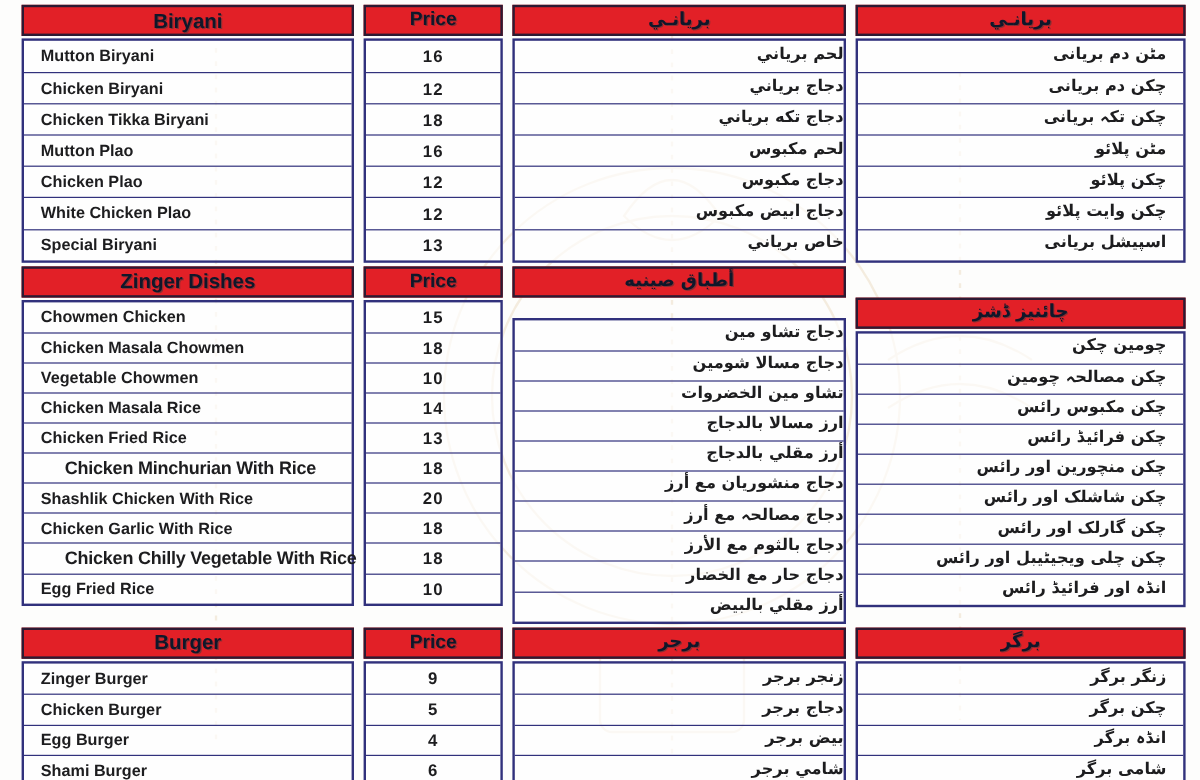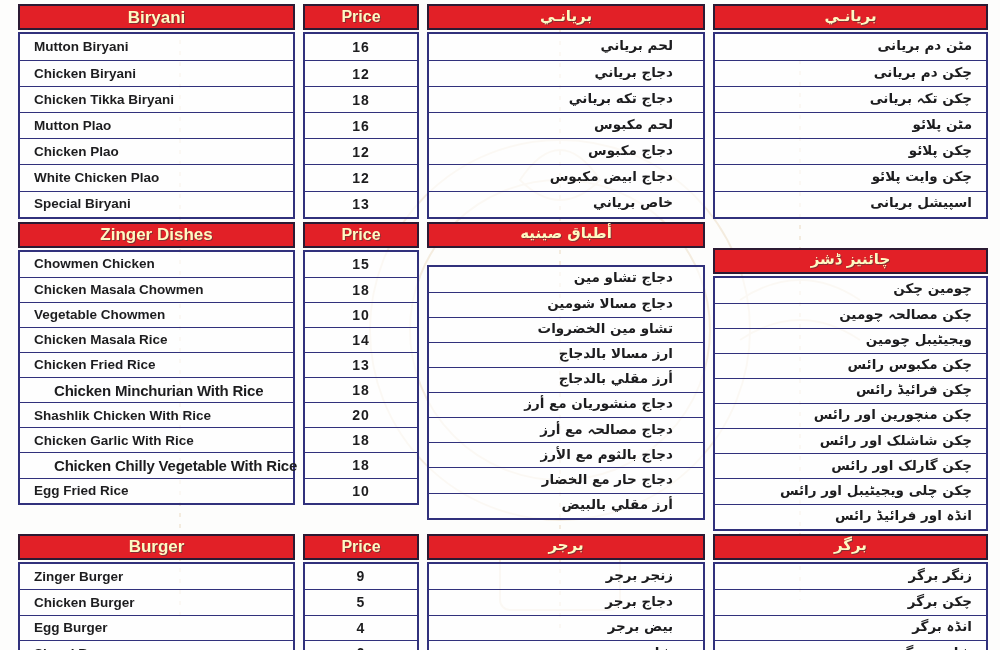--- a/index.html
+++ b/index.html
@@ -20,21 +20,21 @@
     padding:4px 12px 0 18px;
   }
   .colbox{display:flex;flex-direction:column;}
   .hdr{
     box-sizing:border-box;height:26px;
     background:var(--red,#e22027);
     border:2px solid #2c1a33;
     display:flex;align-items:center;justify-content:center;
   }
   .hdr-t{
-    color:#fef9c3;font-weight:bold;font-size:17px;line-height:1;
+    color:#0f172a;font-weight:bold;font-size:17px;line-height:1;
     text-shadow:1px 1px 0 rgba(60,60,60,.55);
     white-space:nowrap;
   }
   .c-ar .hdr-t,.c-ur .hdr-t{font-size:15px;font-family:"DejaVu Sans",sans-serif;padding-bottom:2px;}
   .c-price .hdr-t{font-size:16px;}
   .rows{
     box-sizing:border-box;margin-top:2px;
     border:2px solid var(--navy,#31317c);
     background:rgba(255,255,255,.65);
     display:flex;flex-direction:column;
@@ -49,21 +49,21 @@
   .sec-chinese .row{height:25.1px;}
   .sec-burger  .row{height:25.5px;}
   .cell-t{
     color:#1d1d1f;font-weight:bold;font-size:13.5px;line-height:1;white-space:nowrap;
   }
   .c-en .row{padding-left:14px;}
   .c-en .cell-t.small{font-size:15px;letter-spacing:-.2px;margin-left:20px;}
   .c-price .row{justify-content:center;}
   .c-price .cell-t{font-size:14px;letter-spacing:1px;}
   .c-ar .row,.c-ur .row{direction:rtl;justify-content:flex-start;}
-  .c-ar .row{padding-right:30px;}
+  .c-ar .row{}
   .c-ur .row{padding-right:14px;}
   .c-ar .cell-t,.c-ur .cell-t{
     font-family:"DejaVu Sans",sans-serif;
     font-size:13.5px;padding-bottom:2px;
   }
 </style>
 </head>
 <body style="--red: #e22027; --navy: #31317c;">
 
 <svg class="watermark" width="1000" height="650" viewBox="0 0 1000 650" xmlns="http://www.w3.org/2000/svg">
@@ -308,23 +308,20 @@
         <span class="hdr-t">چائنیز ڈشز</span>
       </div>
       <div class="rows">
         <div class="row">
           <span class="cell-t">چومین چکن</span>
         </div>
         <div class="row">
           <span class="cell-t">چکن مصالحہ چومین</span>
         </div>
         <div class="row">
-          <span class="cell-t">ویجیٹیبل چومین</span>
-        </div>
-        <div class="row">
           <span class="cell-t">چکن مكبوس رائس</span>
         </div>
         <div class="row">
           <span class="cell-t">چکن فرائیڈ رائس</span>
         </div>
         <div class="row">
           <span class="cell-t">چکن منچورین اور رائس</span>
         </div>
         <div class="row">
           <span class="cell-t">چکن شاشلک اور رائس</span>

